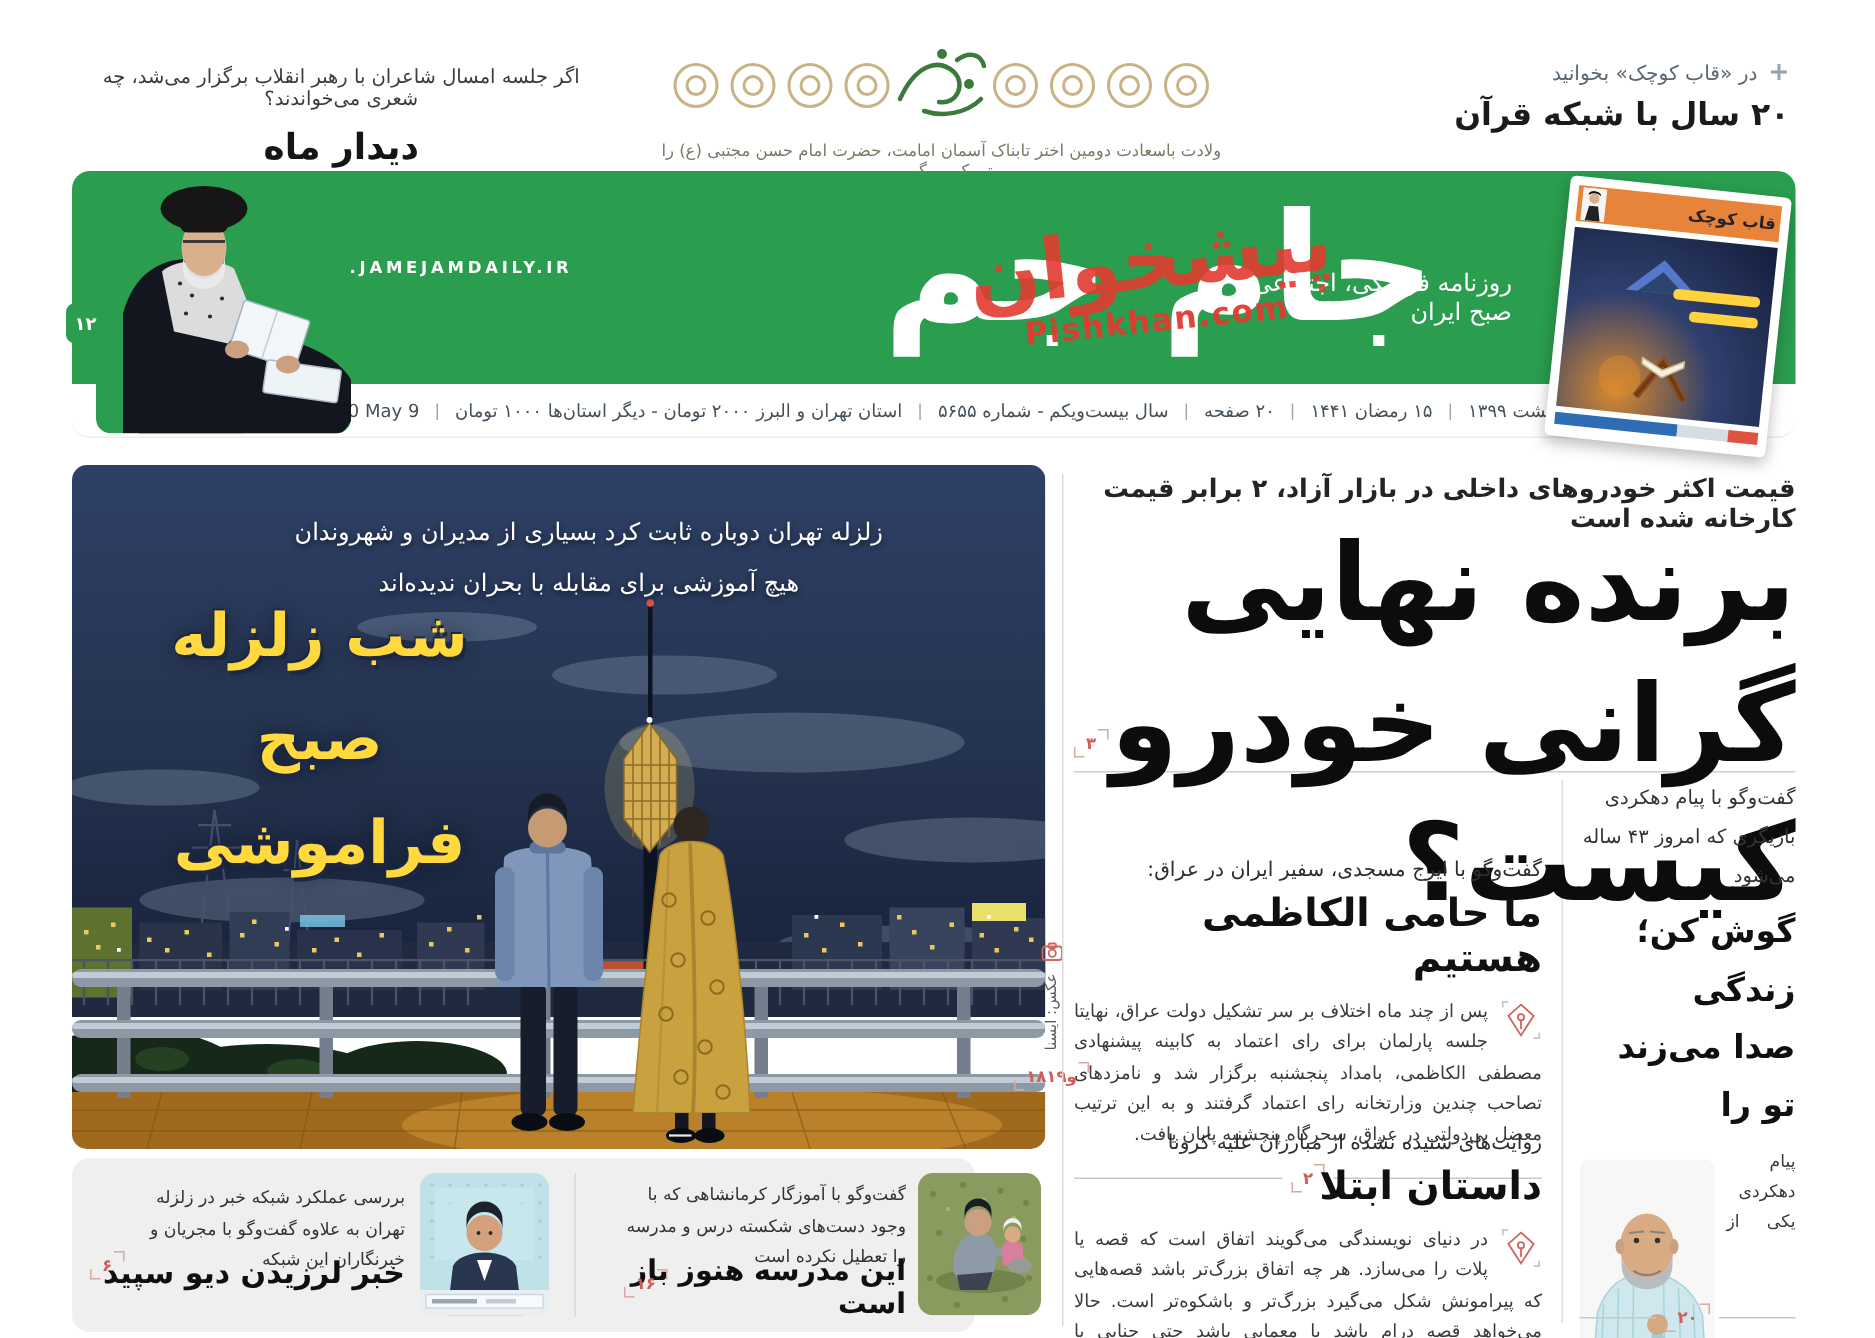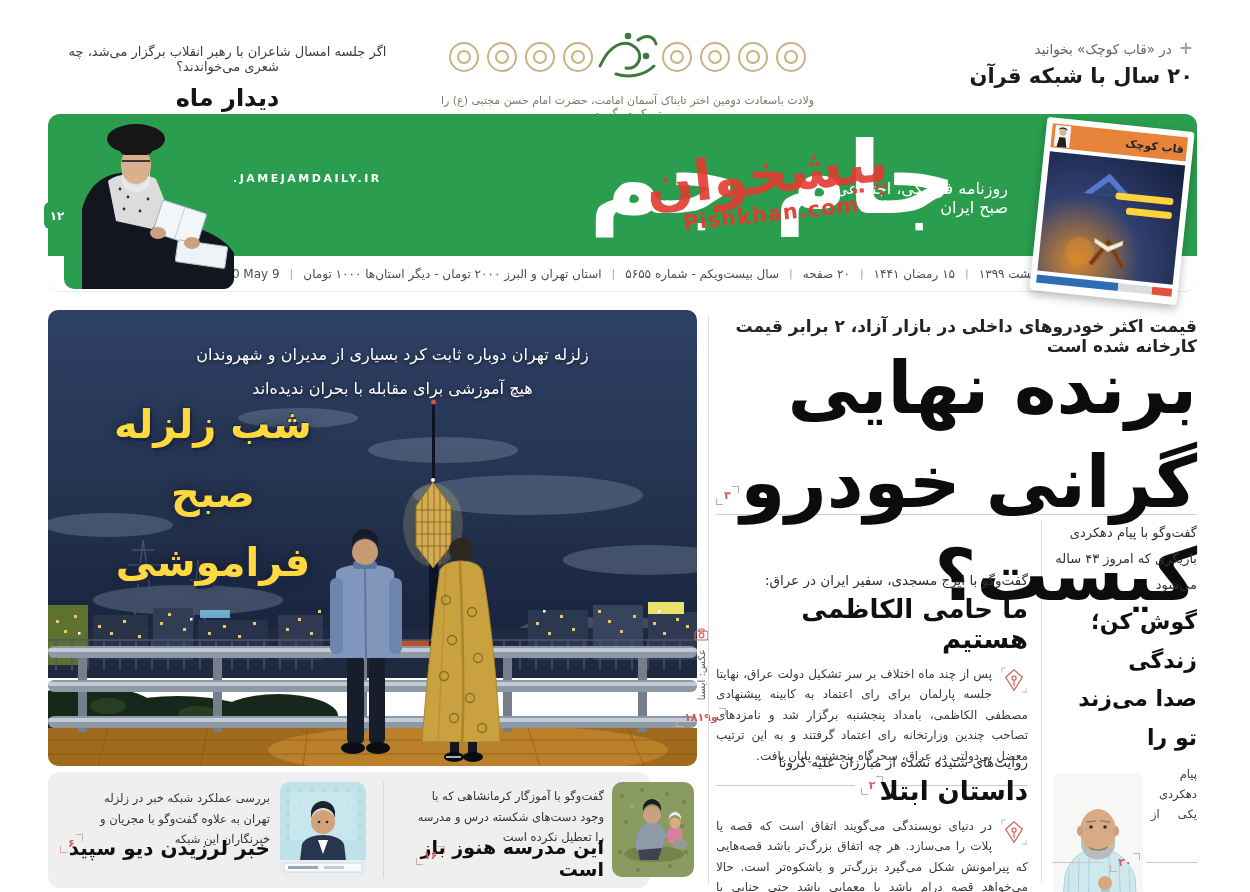--- a/index.html
+++ b/index.html
@@ -89,21 +89,21 @@
   .nib { float:right; margin:2px 0 4px 8px; }
   .sep { display:flex; align-items:center; gap:6px; margin-top:10px; }
   .sep .ln { flex:1; height:1px; background:#c9c9c9; }
 
   
   .sidebar { left:1053px; top:520px; width:144px; height:368px; }
   .sb-kicker { text-align:right; font-size:13px; color:#333; line-height:2.0; }
   .sb-head { text-align:right; font-size:22px; font-weight:800; color:#101010; line-height:1.75; margin-top:5px; }
   .sb-body { margin-top:8px; font-size:11.5px; line-height:1.72; color:#3a3a3a; text-align:justify; }
   .sb-photo { float:left; width:90px; height:200px; margin:8px 8px 0 0; border-radius:6px; overflow:hidden; }
-  .sb-sep { position:absolute; left:0; right:0; bottom:16px; }
+  .sb-sep { position:absolute; left:0; right:0; bottom:0; }
 
   
   .bottom-box { left:48px; top:772px; width:602px; height:116px; background:#efeff0; border-radius:12px; }
   .bb-div { position:absolute; left:335px; top:10px; bottom:10px; width:1px; background:#d9d9d9; }
   .bb-photo { position:absolute; border-radius:10px; overflow:hidden; }
   .bb-kicker { position:absolute; text-align:right; font-size:11.5px; line-height:1.8; color:#333; }
   .bb-head { position:absolute; text-align:right; font-size:20px; font-weight:800; color:#0f0f0f; }
 
   
   .pmark { position:relative; display:inline-block; padding:3px 8px; color:#cf5f58; font-size:11px; font-weight:700; }

